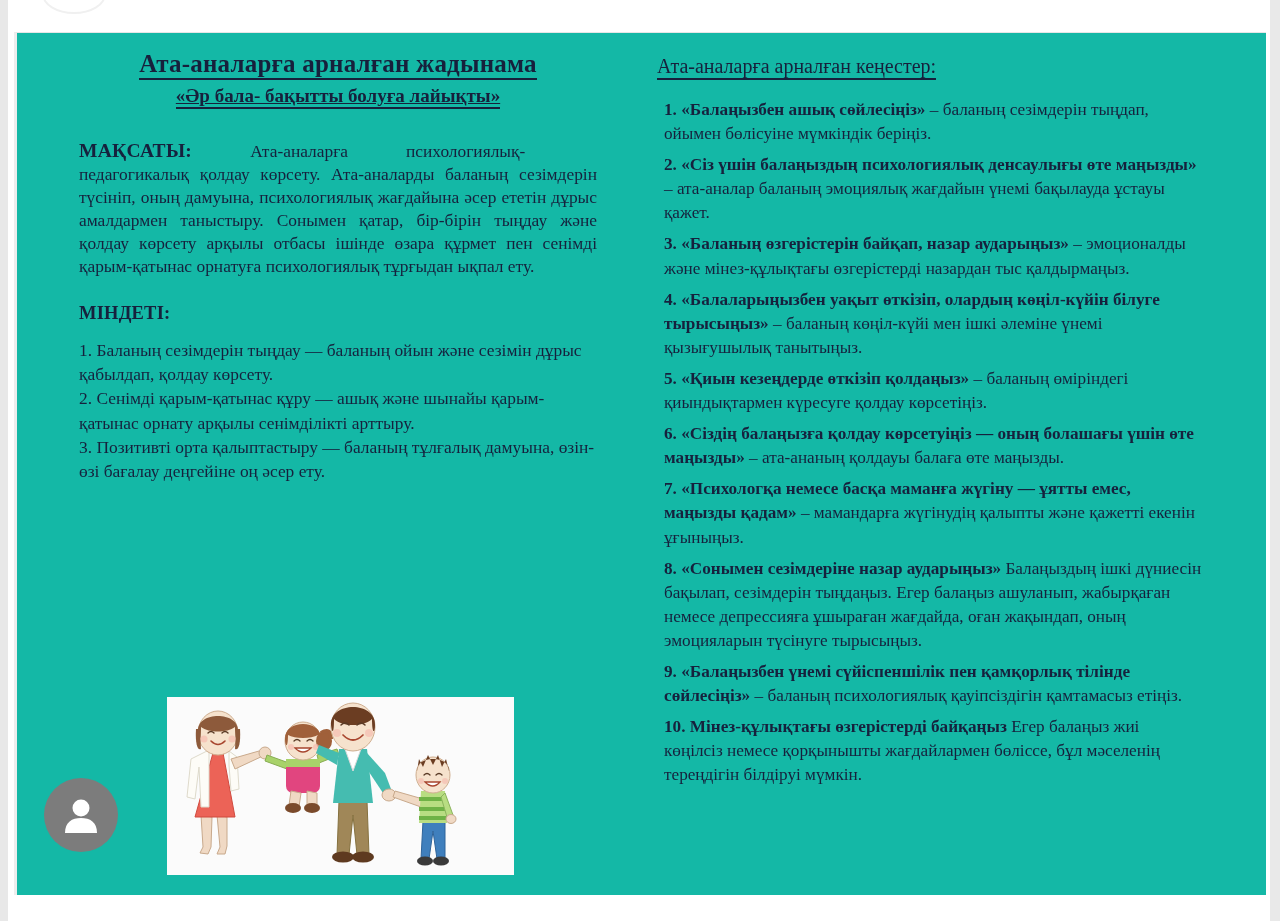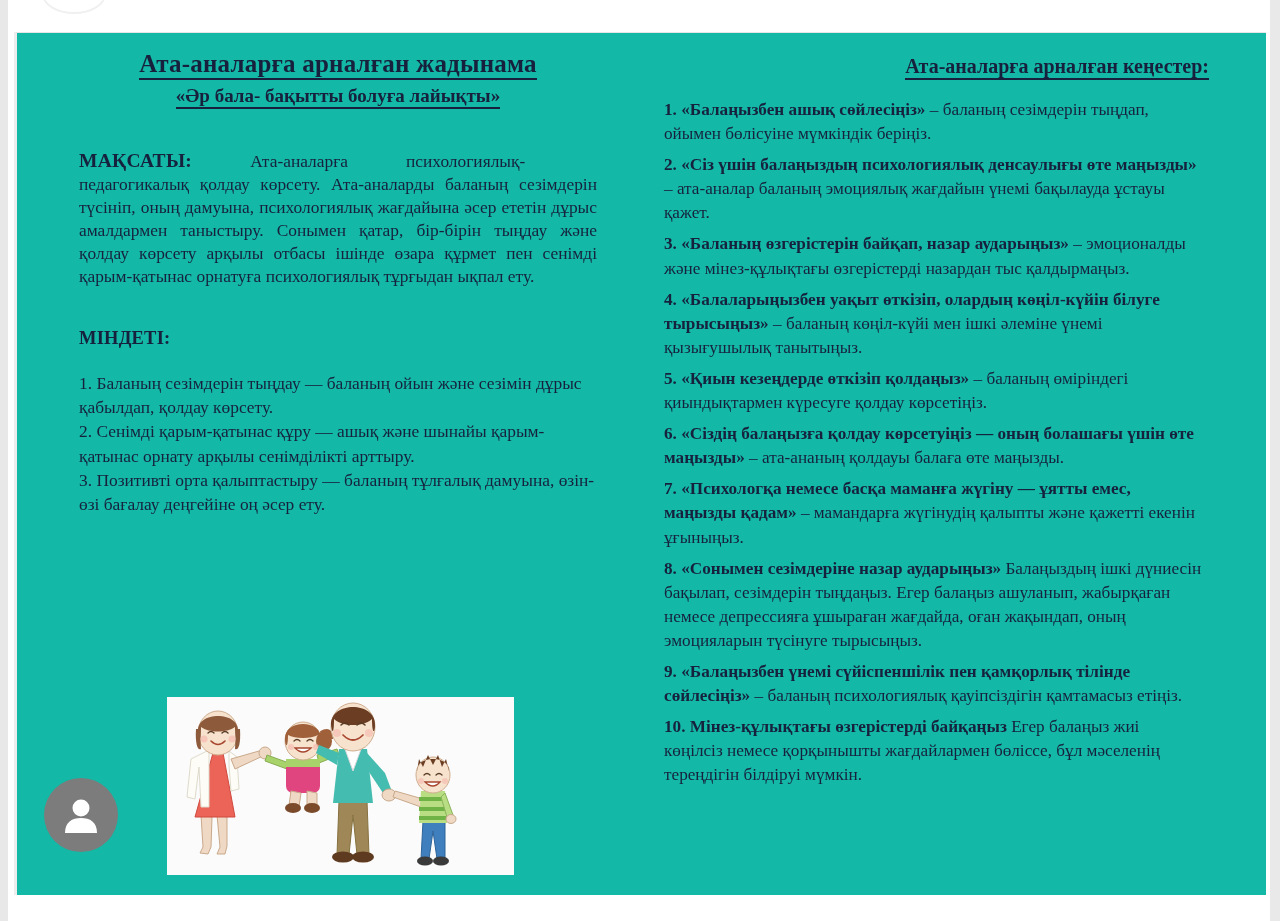--- a/index.html
+++ b/index.html
@@ -47,57 +47,58 @@
   .doc-title span{
     border-bottom:2.5px solid #17203c;
     padding-bottom:1px;
   }
   .doc-subtitle{
     text-align:center;
     font-weight:bold;
     font-size:19px;
     margin:7px 0 0 0;
     color:#17203c;
+    text-decoration:underline;
   }
   .doc-subtitle span{
     border-bottom:2px solid #17203c;
     padding-bottom:1px;
   }
   .col-title{
-    text-align:right;
-    font-weight:bold;
+    text-align:left;
+    font-weight:normal;
     font-size:20px;
     margin:22px 0 0 0;
     color:#17203c;
   }
   .col-title span{
     border-bottom:2px solid #17203c;
     padding-bottom:1px;
   }
 
   
   .aim-block{
-    margin-top:42px;
+    margin-top:32px;
     font-size:17.4px;
     line-height:23px;
     text-align:justify;
     text-justify:inter-word;
   }
   .aim-label{font-weight:bold;font-size:19.5px;letter-spacing:.3px;}
   .aim-gap{display:inline-block;width:58px;}
   .aim-gap2{display:inline-block;width:58px;}
 
   .task-label{
-    margin-top:40px;
+    margin-top:25px;
     font-weight:bold;
     font-size:18.5px;
     letter-spacing:.2px;
   }
   .task-list{
-    margin-top:22px;
+    margin-top:14px;
     font-size:17.4px;
     line-height:24.2px;
   }
   .task-list .ln{white-space:normal;}
 
   
   .tips{
     margin-top:20px;
     font-size:17.2px;
     line-height:24.1px;

